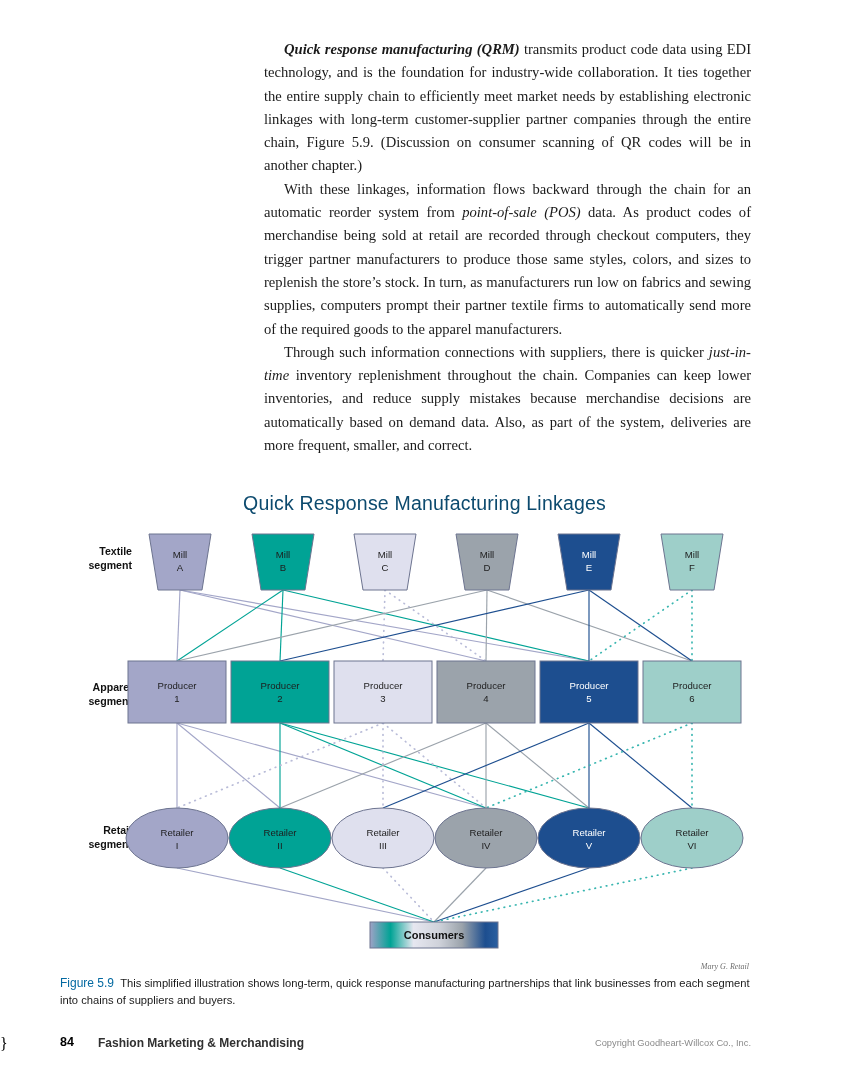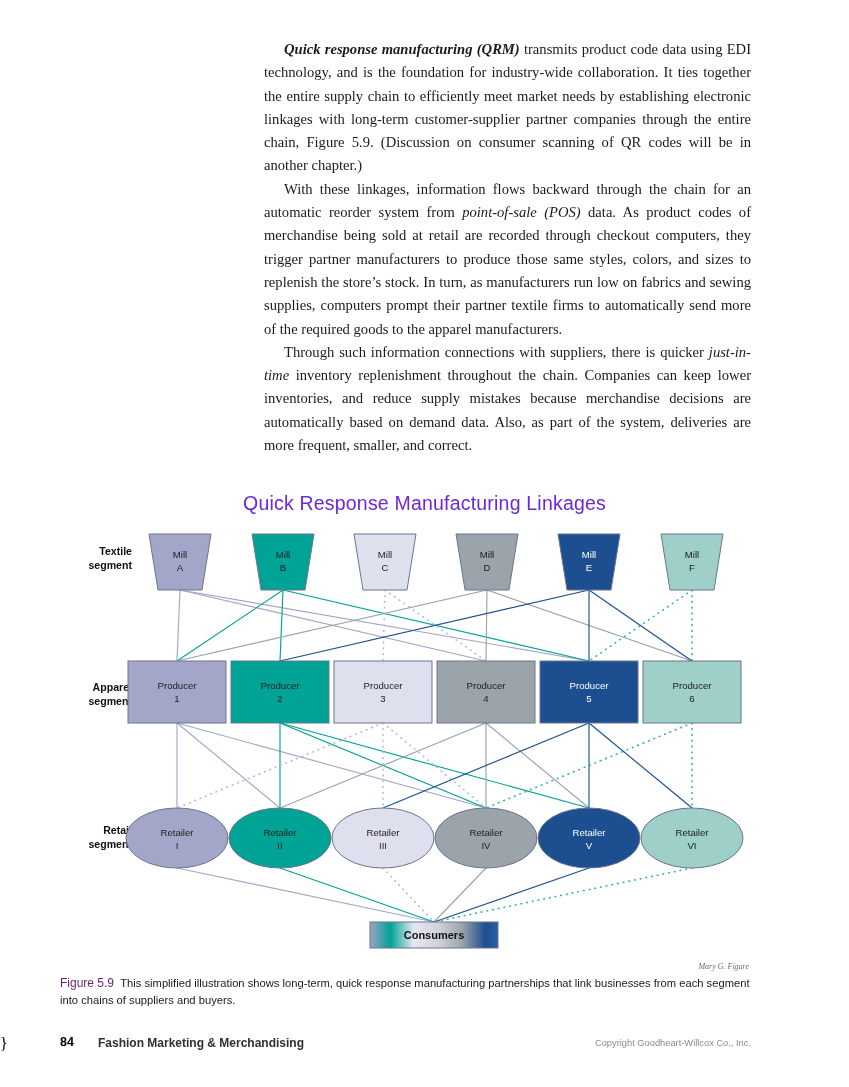--- a/index.html
+++ b/index.html
@@ -18,21 +18,21 @@
   .prose p{margin:0;}
   .prose p.ind{text-indent:20px;}
   .prose i{font-style:italic;}
   .prose b.term{font-weight:bold;font-style:italic;}
 
   
   .figure{position:absolute;left:0;top:476px;width:849px;height:480px;}
   .fig-title{
     position:absolute;left:0;top:16px;width:849px;text-align:center;
     font-family:"Liberation Sans", sans-serif;
-    font-size:19.5px;letter-spacing:.2px;color:#6d28d9;font-weight:400;
+    font-size:19.5px;letter-spacing:.2px;color:#0c4a6e;font-weight:400;
   }
   .seg-label{
     position:absolute;
     font-family:"Liberation Sans", sans-serif;
     font-size:10.6px;font-weight:bold;color:#111;
     text-align:right;width:86px;line-height:13.5px;
   }
   #seg-textile{left:46px;top:69px;}
   #seg-apparel{left:46px;top:205px;}
   #seg-retail{left:46px;top:348px;}
@@ -54,21 +54,21 @@
     font-family:"Liberation Serif", serif;
     font-style:italic;font-size:8px;color:#6d6d6d;
   }
 
   
   .caption{
     position:absolute;left:60px;top:975px;width:690px;
     font-family:"Liberation Sans", sans-serif;
     font-size:11.2px;line-height:16.5px;color:#1a1a1a;
   }
-  .caption .fignum{color:#701a75;font-size:12px;}
+  .caption .fignum{color:#0369a1;font-size:12px;}
 
   
   .footer{position:absolute;left:0;top:1035px;width:849px;height:24px;}
   .pageno{
     position:absolute;left:60px;top:0;
     font-family:"Liberation Sans", sans-serif;
     font-size:12.5px;font-weight:bold;color:#000000;
   }
   .booktitle{
     position:absolute;left:98px;top:1px;
@@ -213,21 +213,21 @@
         <text x="589" y="360" class="node-text light">Retailer</text>
         <text x="589" y="373" class="node-text light">V</text>
         <ellipse cx="692" cy="362" rx="51" ry="30" fill="#9ecfc9" stroke="#6d7490" stroke-width="1"></ellipse>
         <text x="692" y="360" class="node-text dark">Retailer</text>
         <text x="692" y="373" class="node-text dark">VI</text>
         <rect x="370" y="446" width="128" height="26" fill="url(#consumersGrad)" stroke="#6d7490" stroke-width="1"></rect>
         <text x="434" y="463" class="consumers-text">Consumers</text>
       </g>
   </svg>
 
-  <div class="credit">Mary G. Figure</div>
+  <div class="credit">Mary G. Retail</div>
 </div>
 
 <div class="caption">
   <span class="fignum">Figure 5.9</span>&nbsp;&nbsp;<span>This simplified illustration shows long-term, quick response manufacturing partnerships that link businesses from each segment into chains of suppliers and buyers.</span>
 </div>
 
 <div class="footer">
   <span class="pageno">84</span>
   <span class="booktitle">Fashion Marketing &amp; Merchandising</span>
   <span class="copyright">Copyright Goodheart-Willcox Co., Inc.</span>

